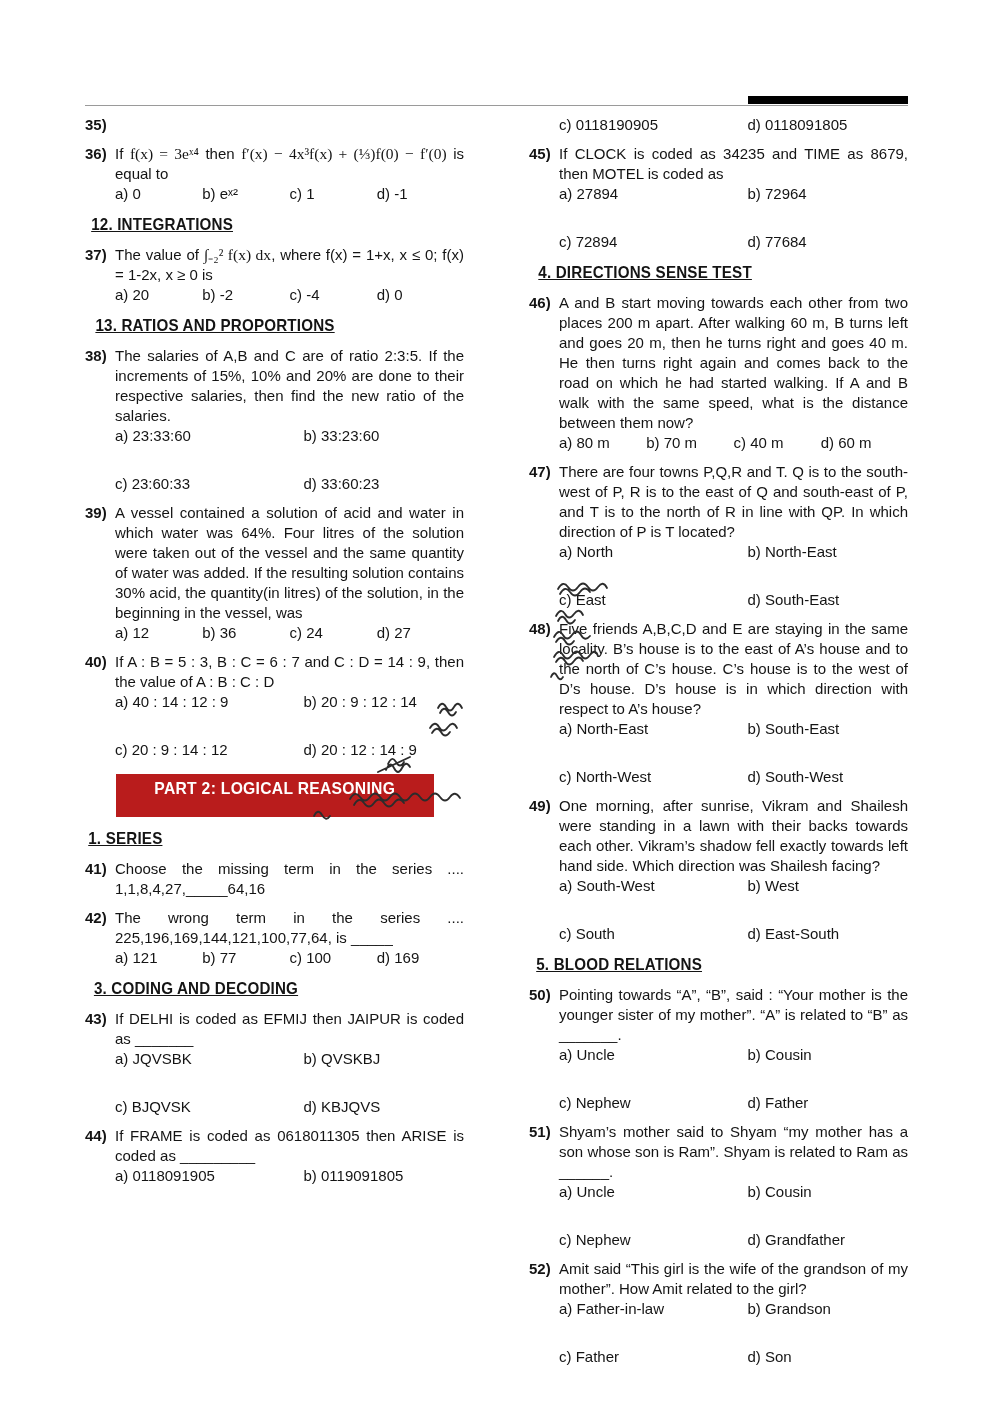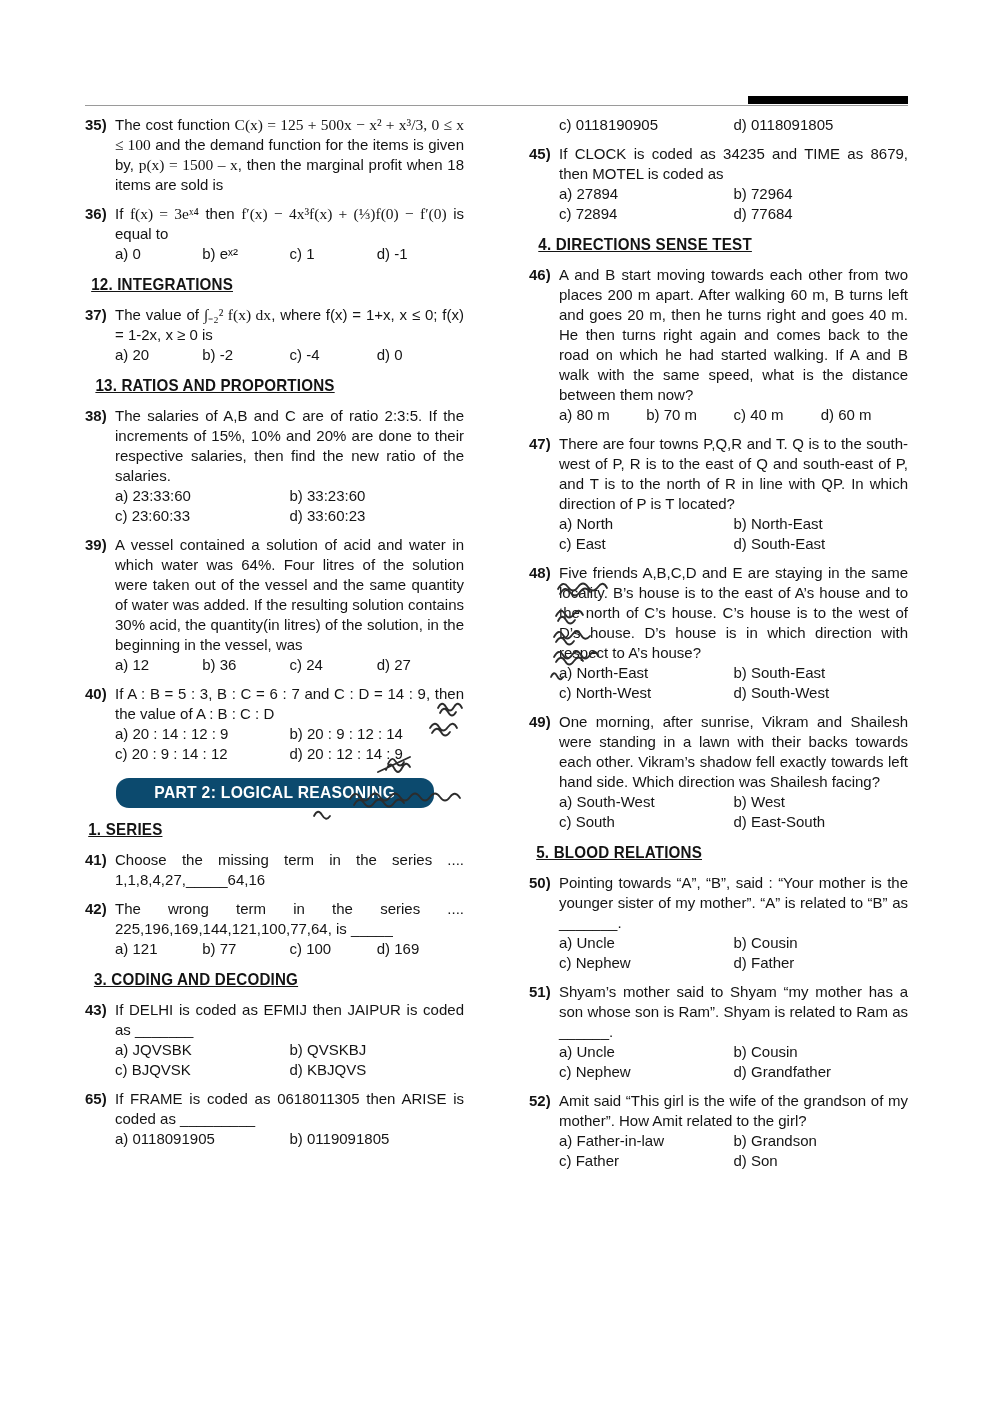--- a/index.html
+++ b/index.html
@@ -10,29 +10,29 @@
   }
   .top-black-bar { position:absolute; left:748px; top:96px; width:160px; height:8px; background:#000; }
   .top-rule { position:absolute; left:85px; top:105px; width:823px; border-top:1px solid #9a9a9a; }
   .cols { position:absolute; top:115px; left:85px; width:823px; display:flex; gap:65px; }
   .col { width:379px; }
   .q { display:flex; margin:0 0 9px 0; }
   .qnum { flex:0 0 30px; font-weight:bold; }
   .qbody { flex:1; text-align:justify; }
   .opts { display:grid; }
   .opts.four { grid-template-columns:1fr 1fr 1fr 1fr; }
-  .opts.two  { grid-template-columns:1fr 1fr; }
+  .opts.two  { grid-template-columns:1fr 1fr;gap:28px; }
   .opt { text-align:left; }
   .math { font-family:"Liberation Serif", serif; font-size:15.5px; }
   .sec-head { margin:3px 0 9px 0; line-height:22px; }
   .sec-head span {
     display:inline-block; font-weight:bold; font-size:16.5px;
     text-decoration:underline; transform:scaleX(0.92); letter-spacing:0.2px;
   }
-  .banner { background:#0c4a6e; width:318px; margin:14px auto 10px auto; text-align:center; padding:4px 0 5px 0;border-radius:13px; }
+  .banner { background:#b91c1c; width:318px; margin:14px auto 10px auto; text-align:center; padding:4px 0 18px 0; }
   .banner span {
     display:inline-block; color:#fff; font-weight:bold; font-size:16.5px;
     transform:scaleX(0.95); letter-spacing:0.3px;
   }
   .scribbles { position:absolute; left:0; top:0; width:993px; height:1403px; pointer-events:none; }
 </style>
 </head>
 <body>
 
 <div class="page">
@@ -40,21 +40,20 @@
   <div class="top-black-bar"></div>
   <div class="top-rule"></div>
 
   <div class="cols">
 
     <div class="col">
 
       <div class="q">
         <div class="qnum">35)</div>
         <div class="qbody">
-          <span><span>The cost function </span><span class="math">C(x) = 125 + 500x − x² + x³/3, 0 ≤ x ≤ 100</span><span> and the demand function for the items is given by, </span><span class="math">p(x) = 1500 – x</span><span>, then the marginal profit when 18 items are sold is</span></span>
         </div>
       </div>
 
       <div class="q">
         <div class="qnum">36)</div>
         <div class="qbody">
           <span><span>If </span><span class="math">f(x) = 3eˣ⁴</span><span> then </span><span class="math">f′(x) − 4x³f(x) + (⅓)f(0) − f′(0)</span><span> is equal to</span></span>
           <div class="opts four">
             <span class="opt">a) 0</span>
             <span class="opt">b) eˣ²</span>
@@ -105,21 +104,21 @@
             <span class="opt">d) 27</span>
           </div>
         </div>
       </div>
 
       <div class="q">
         <div class="qnum">40)</div>
         <div class="qbody">
           <span>If A : B = 5 : 3, B : C = 6 : 7 and C : D = 14 : 9, then the value of A : B : C : D</span>
           <div class="opts two">
-            <span class="opt">a) 20 : 14 : 12 : 9</span>
+            <span class="opt">a) 40 : 14 : 12 : 9</span>
             <span class="opt">b) 20 : 9 : 12 : 14</span>
             <span class="opt">c) 20 : 9 : 14 : 12</span>
             <span class="opt">d) 20 : 12 : 14 : 9</span>
           </div>
         </div>
       </div>
 
       <div class="banner"><span>PART 2: LOGICAL REASONING</span></div>
 
       <div class="sec-head"><span>1. SERIES</span></div>
@@ -153,21 +152,21 @@
           <div class="opts two">
             <span class="opt">a) JQVSBK</span>
             <span class="opt">b) QVSKBJ</span>
             <span class="opt">c) BJQVSK</span>
             <span class="opt">d) KBJQVS</span>
           </div>
         </div>
       </div>
 
       <div class="q">
-        <div class="qnum">65)</div>
+        <div class="qnum">44)</div>
         <div class="qbody">
           <span>If FRAME is coded as 0618011305 then ARISE is coded as _________</span>
           <div class="opts two">
             <span class="opt">a) 0118091905</span>
             <span class="opt">b) 0119091805</span>
           </div>
         </div>
       </div>
 
     </div>

